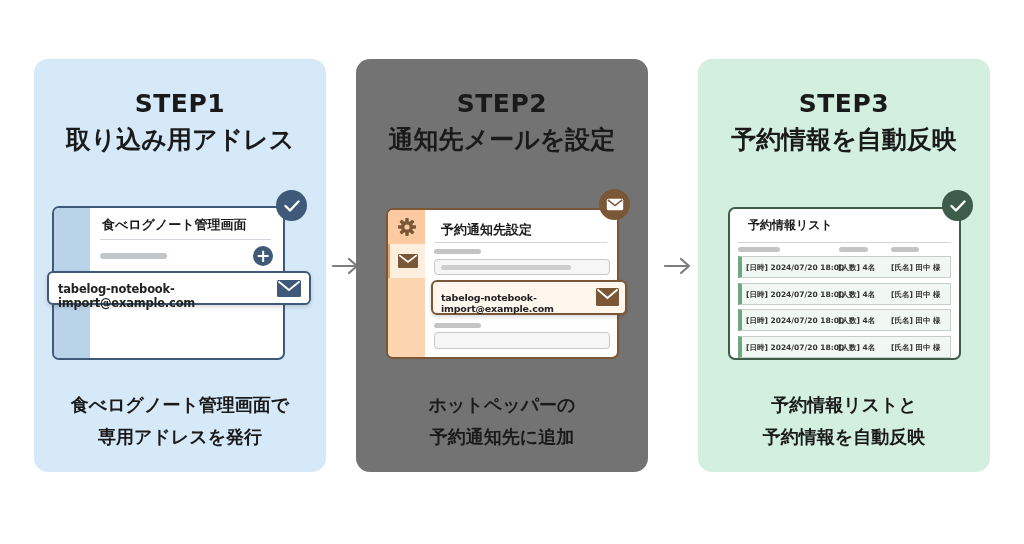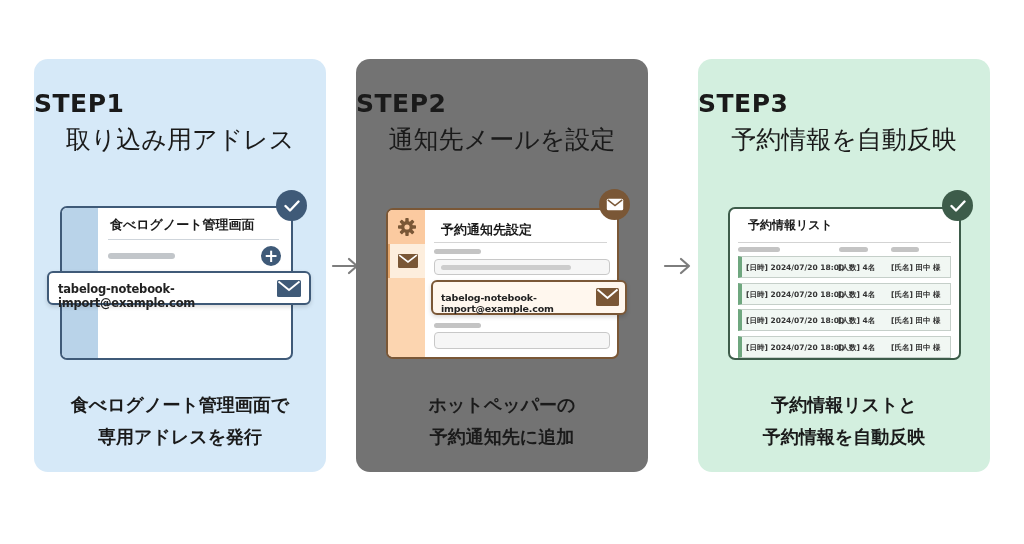--- a/index.html
+++ b/index.html
@@ -4,30 +4,30 @@
 <style>
   * { box-sizing: border-box; margin: 0; padding: 0; }
   html, body { width: 1024px; height: 544px; background: #ffffff; overflow: hidden; }
   body { font-family: "DejaVu Sans", "Liberation Sans", sans-serif; color: #1a1a1a; position: relative; }
 
   .card { position: absolute; top: 59px; width: 292px; height: 413px; border-radius: 14px; }
   .card-1 { left: 34px; background: #d6e9f8; }
   .card-2 { left: 356px; background: #737373; }
   .card-3 { left: 698px; background: #d3efdf; }
 
-  .step-label { position: absolute; top: 30px; left: 0; width: 100%; text-align: left; font-weight: bold; font-size: 25px; letter-spacing: 0.5px; }
-  .step-title { position: absolute; top: 66px; left: 0; width: 100%; text-align: center; font-weight: normal; font-size: 25px; line-height: 30px; }
+  .step-label { position: absolute; top: 30px; left: 0; width: 100%; text-align: center; font-weight: bold; font-size: 25px; letter-spacing: 0.5px; }
+  .step-title { position: absolute; top: 66px; left: 0; width: 100%; text-align: center; font-weight: bold; font-size: 25px; line-height: 30px; }
   .caption { position: absolute; top: 330px; left: 0; width: 100%; text-align: center; font-weight: bold; font-size: 18px; line-height: 32px; }
 
   .arrow { position: absolute; width: 30px; height: 20px; }
   .arrow-1 { left: 331px; top: 256px; }
   .arrow-2 { left: 663px; top: 256px; }
 
   
-  .p1 { position: absolute; left: 26px; top: 147px; width: 233px; height: 154px; background: #fff; border: 2px solid #3f5a78; border-radius: 7px; overflow: hidden; }
+  .p1 { position: absolute; left: 18px; top: 147px; width: 233px; height: 154px; background: #fff; border: 2px solid #3f5a78; border-radius: 7px; overflow: hidden; }
   .p1-side { position: absolute; left: 0; top: 0; width: 36px; height: 100%; background: #b9d3e9; }
   .p1-title { position: absolute; left: 48px; top: 8px; font-size: 13px; font-weight: bold; }
   .p1-rule { position: absolute; left: 46px; right: 12px; top: 31px; height: 1px; background: #cfd5db; }
   .p1-bar { position: absolute; left: 46px; top: 45px; width: 67px; height: 6px; border-radius: 3px; background: #c2c6ca; }
   .p1-plus { position: absolute; right: 10px; top: 38px; width: 20px; height: 20px; border-radius: 50%; background: #3f5a78; color: #fff; font-size: 17px; line-height: 20px; text-align: center; font-weight: bold; }
   .p1-email { position: absolute; left: 13px; top: 212px; width: 264px; height: 34px; background: #fff; border: 2px solid #3f5a78; border-radius: 6px; box-shadow: 0 2px 4px rgba(0,0,0,0.15); }
   .p1-email-text { position: absolute; left: 9px; top: 9px; font-size: 11.5px; font-weight: bold; color: #222; letter-spacing: -0.2px; }
   .p1-email-icon { position: absolute; right: 8px; top: 7px; }
   .check-badge { position: absolute; width: 31px; height: 31px; border-radius: 50%; display: flex; align-items: center; justify-content: center; }
   .p1-check { left: 242px; top: 131px; background: #3f5a78; }

